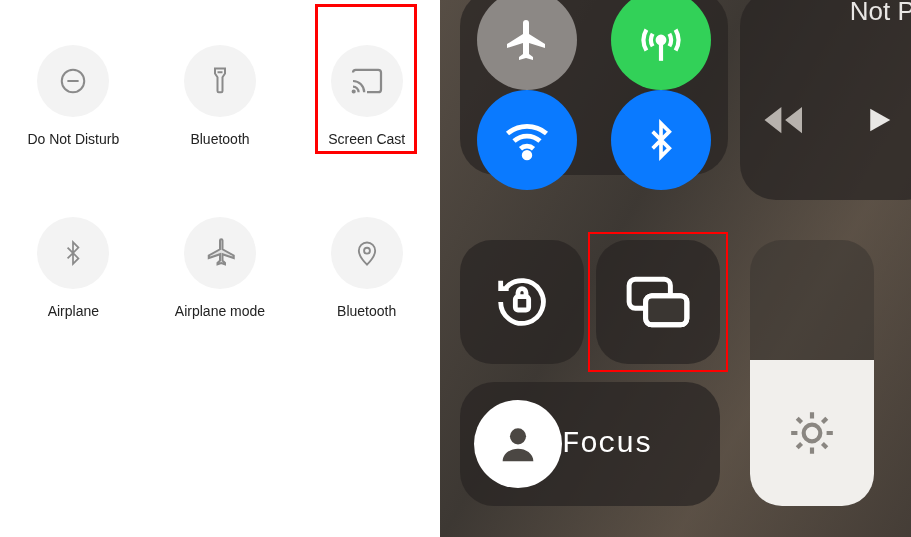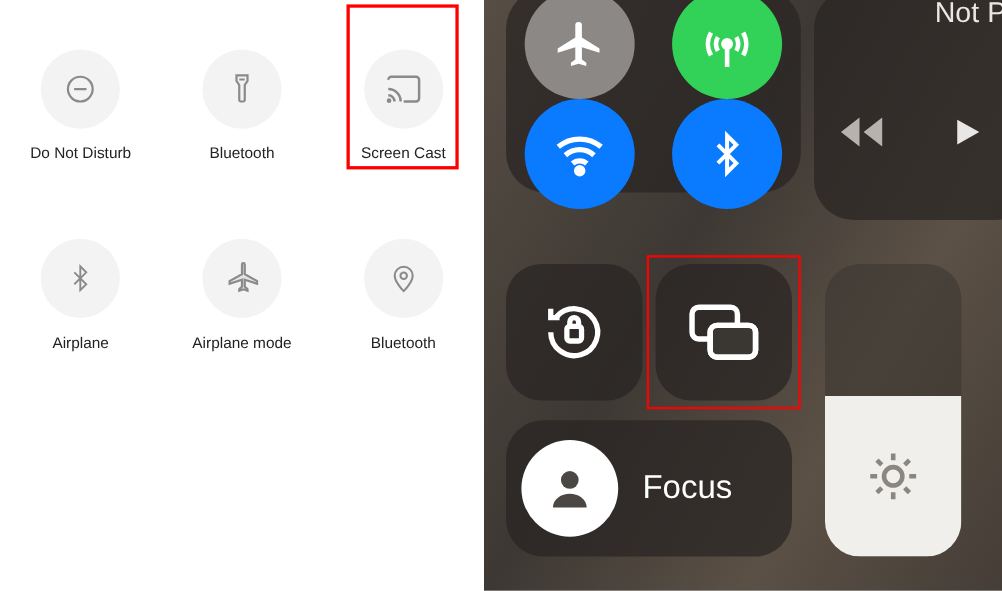--- a/index.html
+++ b/index.html
@@ -159,21 +159,21 @@
       position: absolute;
       left: 20px;
       top: 382px;
       width: 260px;
       height: 124px;
       background: rgba(40,36,34,0.72);
       border-radius: 34px;
       display: flex;
       align-items: center;
       padding-left: 14px;
-      gap: 22px;
+      font-family: Liberation Mono, monospace;
     }
     .focus-avatar {
       width: 88px;
       height: 88px;
       border-radius: 50%;
       background: #fff;
       display: flex;
       align-items: center;
       justify-content: center;
     }

